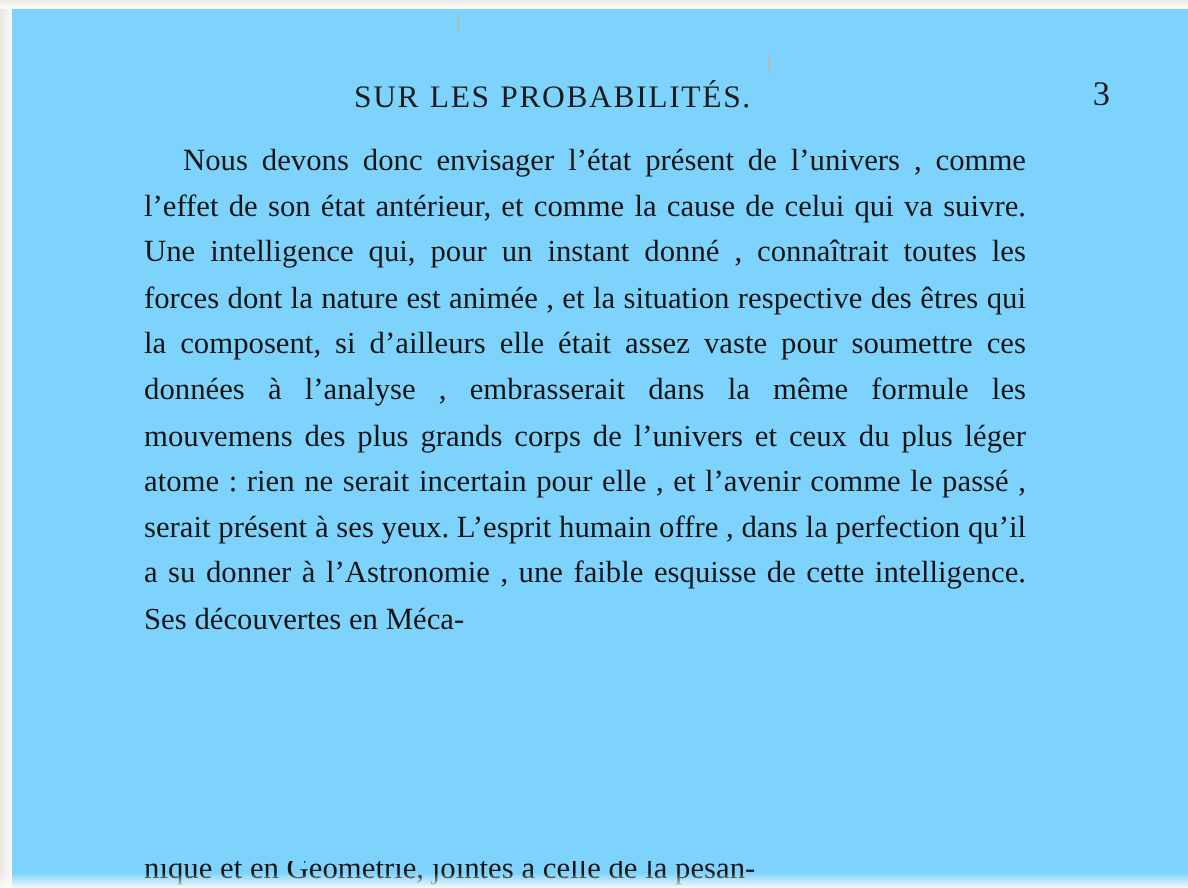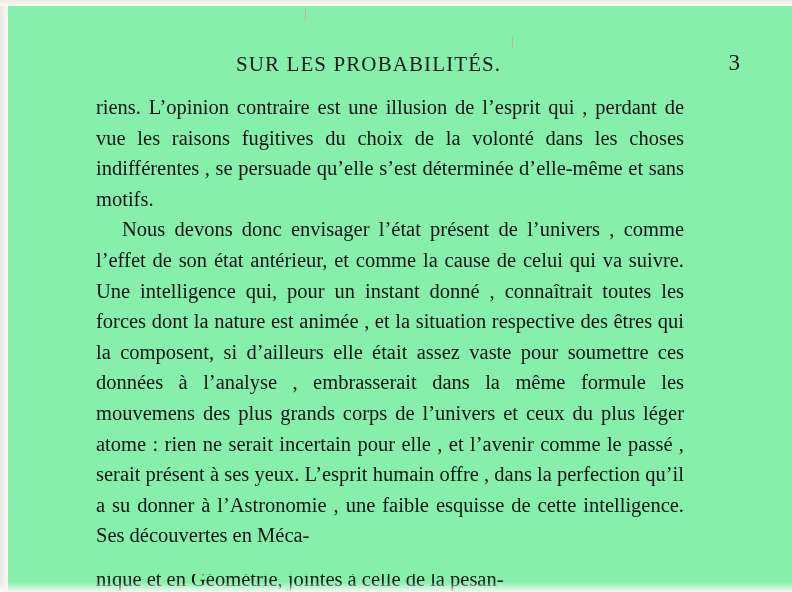--- a/index.html
+++ b/index.html
@@ -10,21 +10,21 @@
     width: 792px;
     height: 592px;
     background: #ffffff;
     font-family: "Liberation Serif", serif;
     overflow: hidden;
   }
   .page {
     position: relative;
     width: 792px;
     height: 592px;
-    background: #86efac;
+    background: #7dd3fc;
   }
   
   .scan-edge-left {
     position: absolute;
     left: 0; top: 0;
     width: 8px; height: 592px;
     background: linear-gradient(to right, #e8e6e0, #fbfbf9);
   }
   .scan-edge-top {
     position: absolute;
@@ -121,21 +121,20 @@
 
   <div class="tick tick-top"></div>
   <div class="tick tick-right"></div>
 
   <div class="header">
     <div class="running-head">SUR LES PROBABILITÉS.</div>
     <div class="folio">3</div>
   </div>
 
   <div class="body-text">
-    <p>riens. L’opinion contraire est une illusion de l’esprit qui , perdant de vue les raisons fugitives du choix de la volonté dans les choses indifférentes , se persuade qu’elle s’est déterminée d’elle-même et sans motifs.</p>
     <p class="indent">Nous devons donc envisager l’état présent de l’univers , comme l’effet de son état antérieur, et comme la cause de celui qui va suivre. Une intelligence qui, pour un instant donné , connaîtrait toutes les forces dont la nature est animée , et la situation respective des êtres qui la composent, si d’ailleurs elle était assez vaste pour soumettre ces données à l’analyse , embrasserait dans la même formule les mouvemens des plus grands corps de l’univers et ceux du plus léger atome : rien ne serait incertain pour elle , et l’avenir comme le passé , serait présent à ses yeux. L’esprit humain offre , dans la perfection qu’il a su donner à l’Astronomie , une faible esquisse de cette intelligence. Ses découvertes en Méca-</p>
   </div>
 
   <div class="clip-last">
     <div class="inner">nique et en Géométrie, jointes à celle de la pesan-</div>
   </div>
 
   <div class="fade-bottom"></div>
 </div>
 

